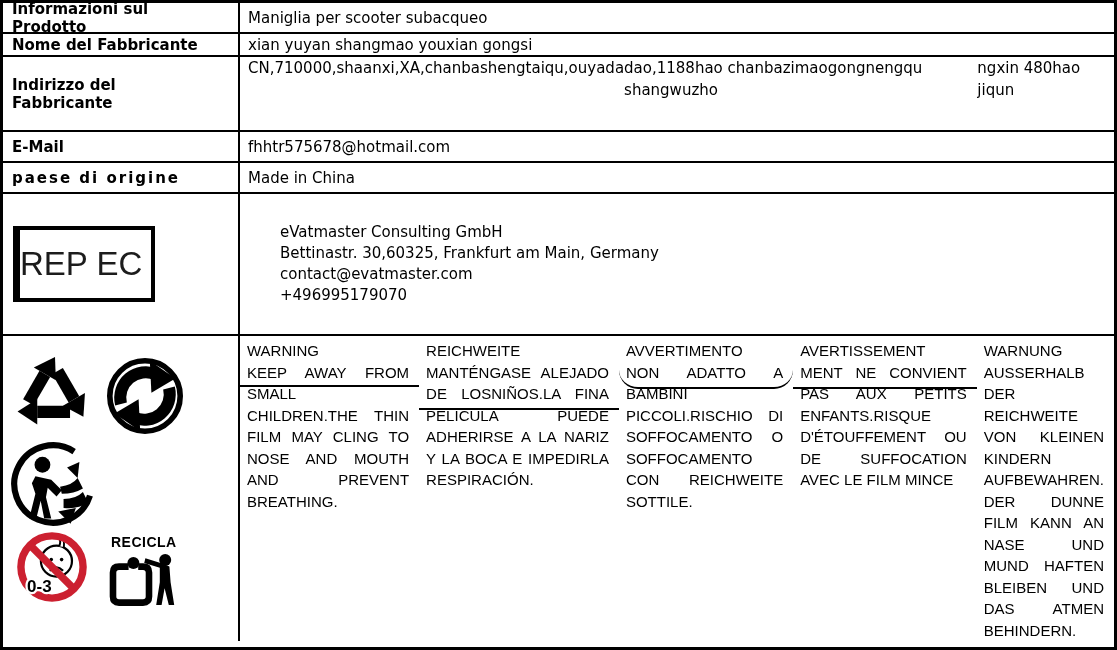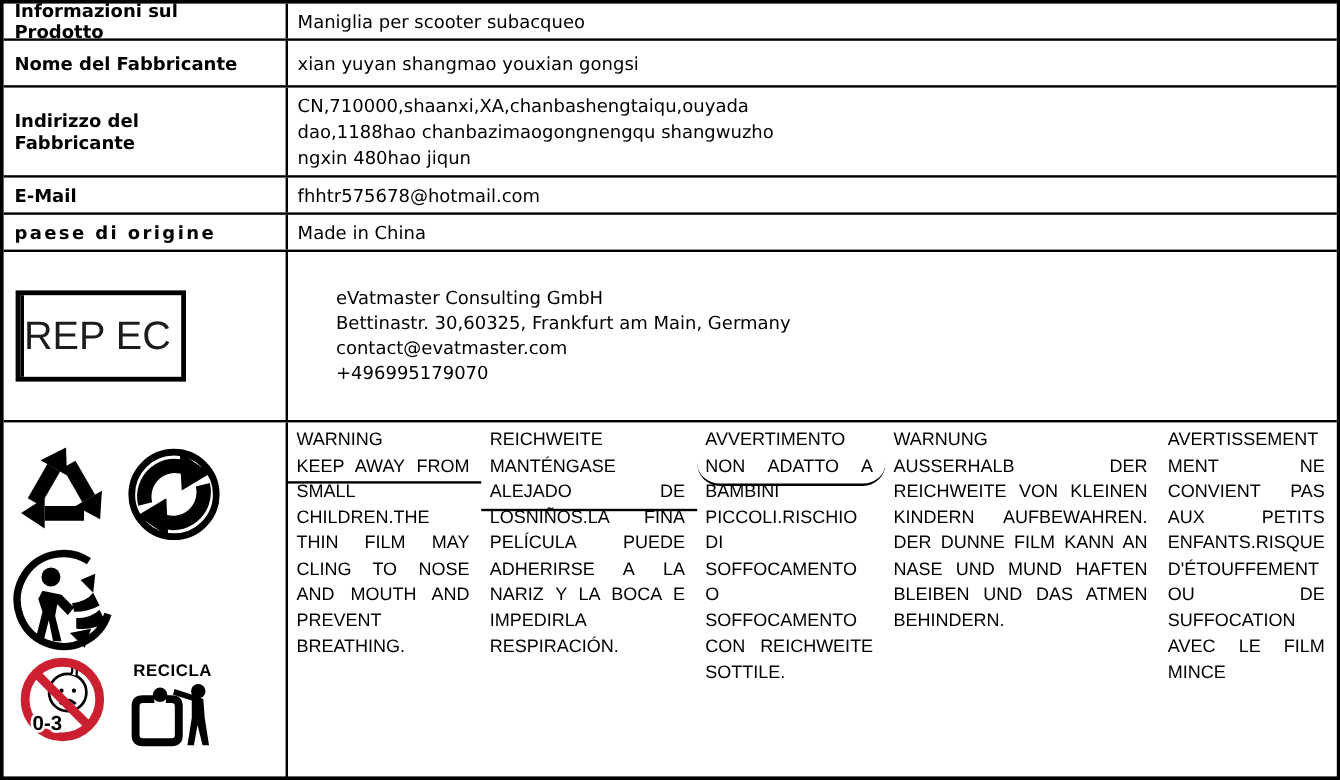--- a/index.html
+++ b/index.html
@@ -21,28 +21,28 @@
     border-right:2px solid #000;
     display:flex;align-items:center;
     padding-left:9px;padding-right:19px;
     font-weight:bold;
   }
   .value-cell{
     flex:1;display:flex;align-items:center;
     padding-left:8px;padding-right:8px;
   }
   .r1{height:31px;}
-  .r2{height:39px;}
+  .r2{height:23px;}
   .r3{height:75px;}
   .r4{height:31px;}
   .r5{height:31px;}
   .r6{height:142px;}
   .r7{height:305px;}
   .spaced{letter-spacing:2px;}
-  .multiline{flex-direction:column;align-items:flex-start;justify-content:center;}
+  .multiline{flex-direction:row;align-items:flex-start;justify-content:center;}
   .multiline div{line-height:22px;}
   .contact-cell{flex-direction:column;align-items:flex-start;justify-content:center;margin-left:32px;}
   .contact-cell div{line-height:21px;}
   
   .ecrep-cell{display:flex;align-items:center;padding-left:10px;font-weight:normal;}
   .ecrep-box{
     width:142px;height:76px;box-sizing:border-box;
     border:4px solid #000;display:flex;
   }
   .ecrep-half{
@@ -189,24 +189,24 @@
         <div class="warn-text">KEEP AWAY FROM SMALL CHILDREN.THE THIN FILM MAY CLING TO NOSE AND MOUTH AND PREVENT BREATHING.</div>
       </div>
       <div class="warn w2">
         <div class="warn-title">REICHWEITE</div>
         <div class="warn-text">MANTÉNGASE ALEJADO DE LOSNIÑOS.LA FINA PELÍCULA PUEDE ADHERIRSE A LA NARIZ Y LA BOCA E IMPEDIRLA RESPIRACIÓN.</div>
       </div>
       <div class="warn w3">
         <div class="warn-title">AVVERTIMENTO</div>
         <div class="warn-text">NON ADATTO A BAMBINI PICCOLI.RISCHIO DI SOFFOCAMENTO O SOFFOCAMENTO CON REICHWEITE SOTTILE.</div>
       </div>
+      <div class="warn w4">
+        <div class="warn-title">AVERTISSEMENT</div>
+        <div class="warn-text">MENT NE CONVIENT PAS AUX PETITS ENFANTS.RISQUE D'ÉTOUFFEMENT OU DE SUFFOCATION AVEC LE FILM MINCE</div>
+      </div>
       <div class="warn w5">
         <div class="warn-title">WARNUNG</div>
         <div class="warn-text">AUSSERHALB DER REICHWEITE VON KLEINEN KINDERN AUFBEWAHREN. DER DUNNE FILM KANN AN NASE UND MUND HAFTEN BLEIBEN UND DAS ATMEN BEHINDERN.</div>
       </div>
-      <div class="warn w4">
-        <div class="warn-title">AVERTISSEMENT</div>
-        <div class="warn-text">MENT NE CONVIENT PAS AUX PETITS ENFANTS.RISQUE D'ÉTOUFFEMENT OU DE SUFFOCATION AVEC LE FILM MINCE</div>
-      </div>
     </div>
   </div>
 
 </div>
 
 </body></html>

